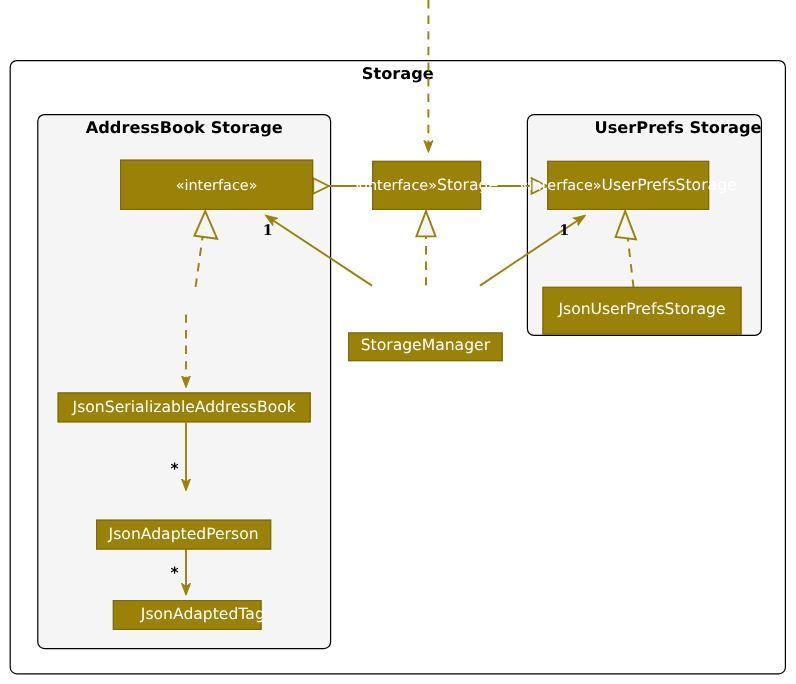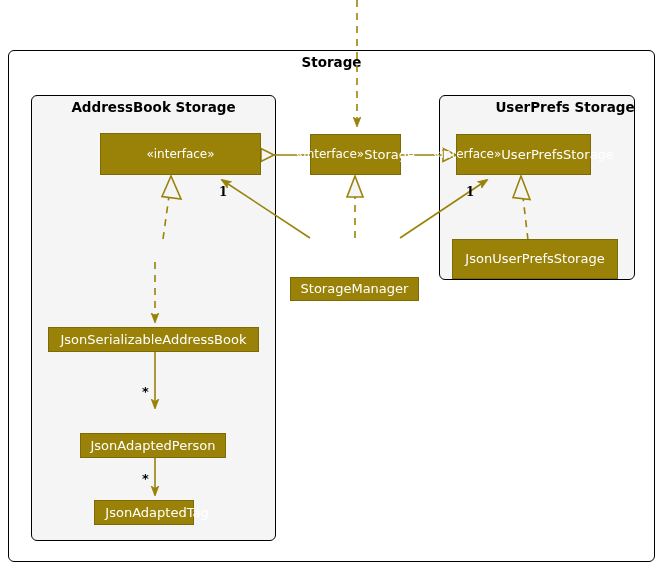--- a/index.html
+++ b/index.html
@@ -205,21 +205,21 @@
   </div>
 
   <div class="cls single" style="left:48px; top:327px; width:211px; height:25px;text-align:center;">
     <span class="cname">JsonSerializableAddressBook</span>
   </div>
 
   <div class="cls single" style="left:80px; top:413px; width:146px; height:25px;margin-top:20px;">
     <span class="cname">JsonAdaptedPerson</span>
   </div>
 
-  <div class="cls single" style="left:94px; top:500px; width:100px; height:25px;padding-left:32px;">
+  <div class="cls single" style="left:94px; top:500px; width:124px; height:25px;padding-left:32px;">
     <span class="cname">JsonAdaptedTag</span>
   </div>
 
   <div class="mult" style="left:219px; top:185px;">1</div>
 
   <div class="mult" style="left:466px; top:185px;">1</div>
 
   <div class="star" style="left:142px; top:384px;">*</div>
 
   <div class="star" style="left:142px; top:471px;">*</div>

